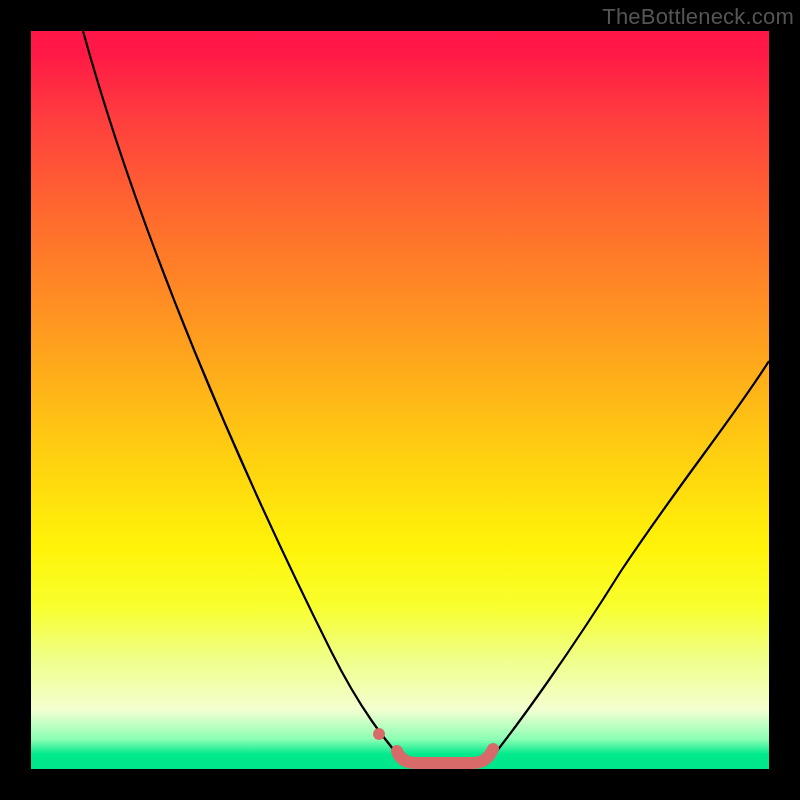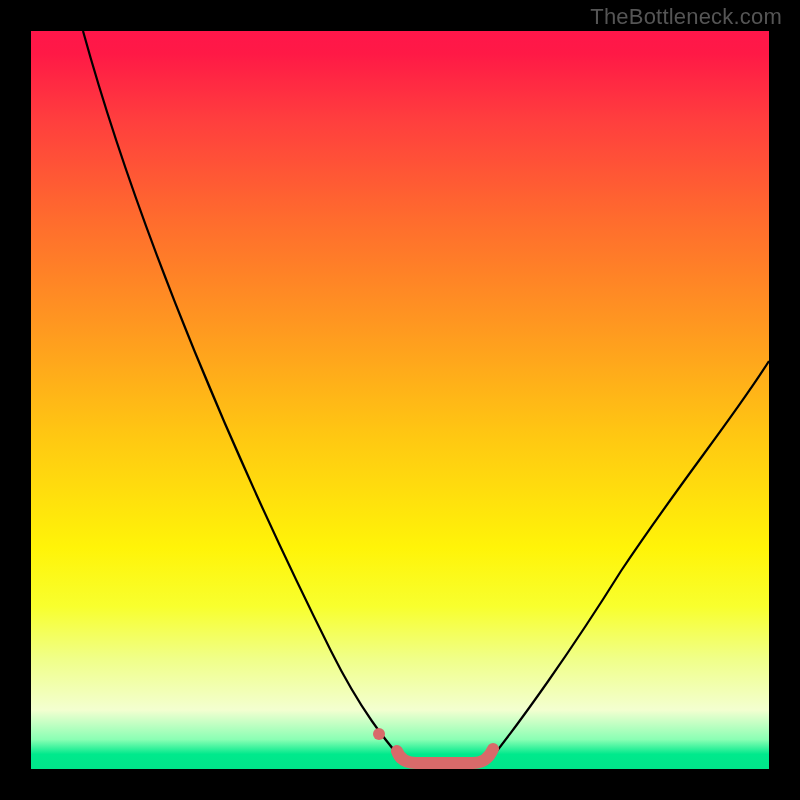--- a/index.html
+++ b/index.html
@@ -34,21 +34,21 @@
       #f0ff88 85%,
       #f3ffd0 92%,
       #8affb4 96%,
       #00e98c 98%,
       #00e58a 100%
     );
   }
   .watermark {
     position: absolute;
     top: 4px;
-    right: 18px;
+    right: 6px;
     color: #555;
     font-size: 22px;
     font-weight: 500;
     letter-spacing: 0.2px;
     user-select: none;
   }
   svg.curves {
     position: absolute;
     inset: 0;
   }

